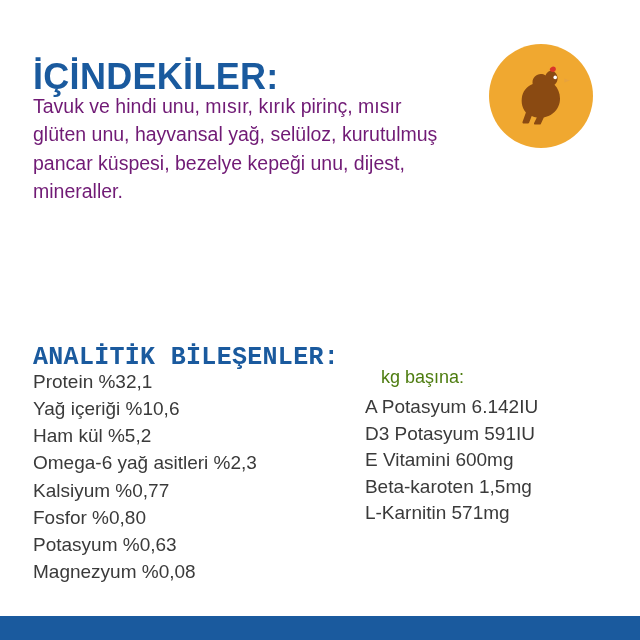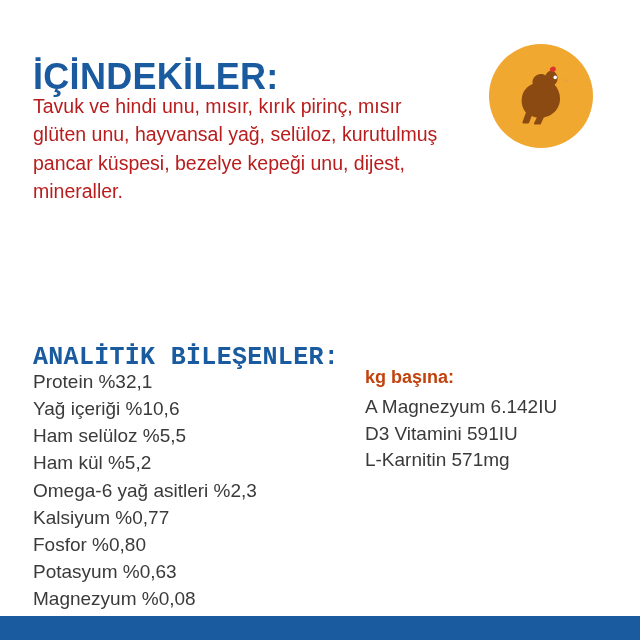--- a/index.html
+++ b/index.html
@@ -39,21 +39,21 @@
     top: 32px;
     font-size: 36px;
   }
   #ingredients-text {
     position: absolute;
     left: 33px;
     top: 72px;
     width: 420px;
     font-size: 19.5px;
     line-height: 1.47;
-    color: #b91c1c;
+    color: #701a75;
   }
   .chicken-badge {
     position: absolute;
     left: 489px;
     top: 44px;
     width: 104px;
     height: 104px;
     border-radius: 50%;
     background: #f0a830;
   }
@@ -77,25 +77,25 @@
     display: flex;
     gap: 16px;
   }
   .col-left {
     width: 325px;
   }
   .col-right {
     width: 249px;
   }
   .col-right-head {
-    color: #c2410c;
-    font-weight: bold;
+    color: #4d7c0f;
+    font-weight: normal;
     font-size: 18px;
     line-height: 1.0;
-    margin: 0 0 8px 0;
+    margin: 0 0 8px 16px;
   }
   ul.plain {
     list-style: none;
     margin: 0;
     padding: 0;
   }
   ul.plain li {
     font-size: 19px;
     line-height: 1.43;
     color: #3a3a3a;
@@ -125,33 +125,34 @@
     </span>
   </div>
 
   <h2 class="section-title" id="analysis-title">ANALİTİK BİLEŞENLER:</h2>
 
   <div class="cols">
     <div class="col-left">
       <ul class="plain">
         <li>Protein %32,1</li>
         <li>Yağ içeriği %10,6</li>
-        <li>Ham selüloz %5,5</li>
         <li>Ham kül %5,2</li>
         <li>Omega-6 yağ asitleri %2,3</li>
         <li>Kalsiyum %0,77</li>
         <li>Fosfor %0,80</li>
         <li>Potasyum %0,63</li>
         <li>Magnezyum %0,08</li>
       </ul>
     </div>
     <div class="col-right">
       <p class="col-right-head">kg başına:</p>
       <ul class="plain">
-        <li>A Magnezyum 6.142IU</li>
-        <li>D3 Vitamini 591IU</li>
+        <li>A Potasyum 6.142IU</li>
+        <li>D3 Potasyum 591IU</li>
+        <li>E Vitamini 600mg</li>
+        <li>Beta-karoten 1,5mg</li>
         <li>L-Karnitin 571mg</li>
       </ul>
     </div>
   </div>
 
   <div class="bottom-bar"></div>
 </div>
 
 </body></html>

